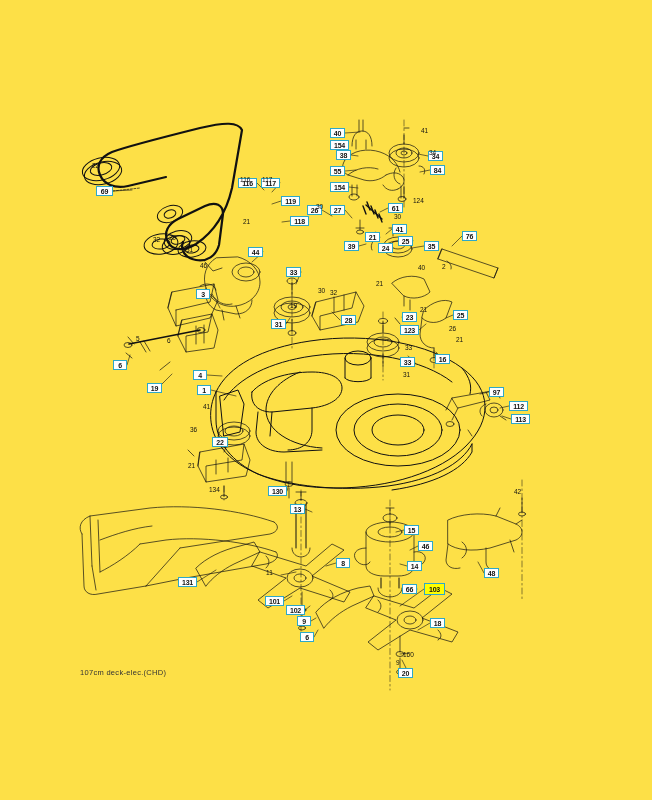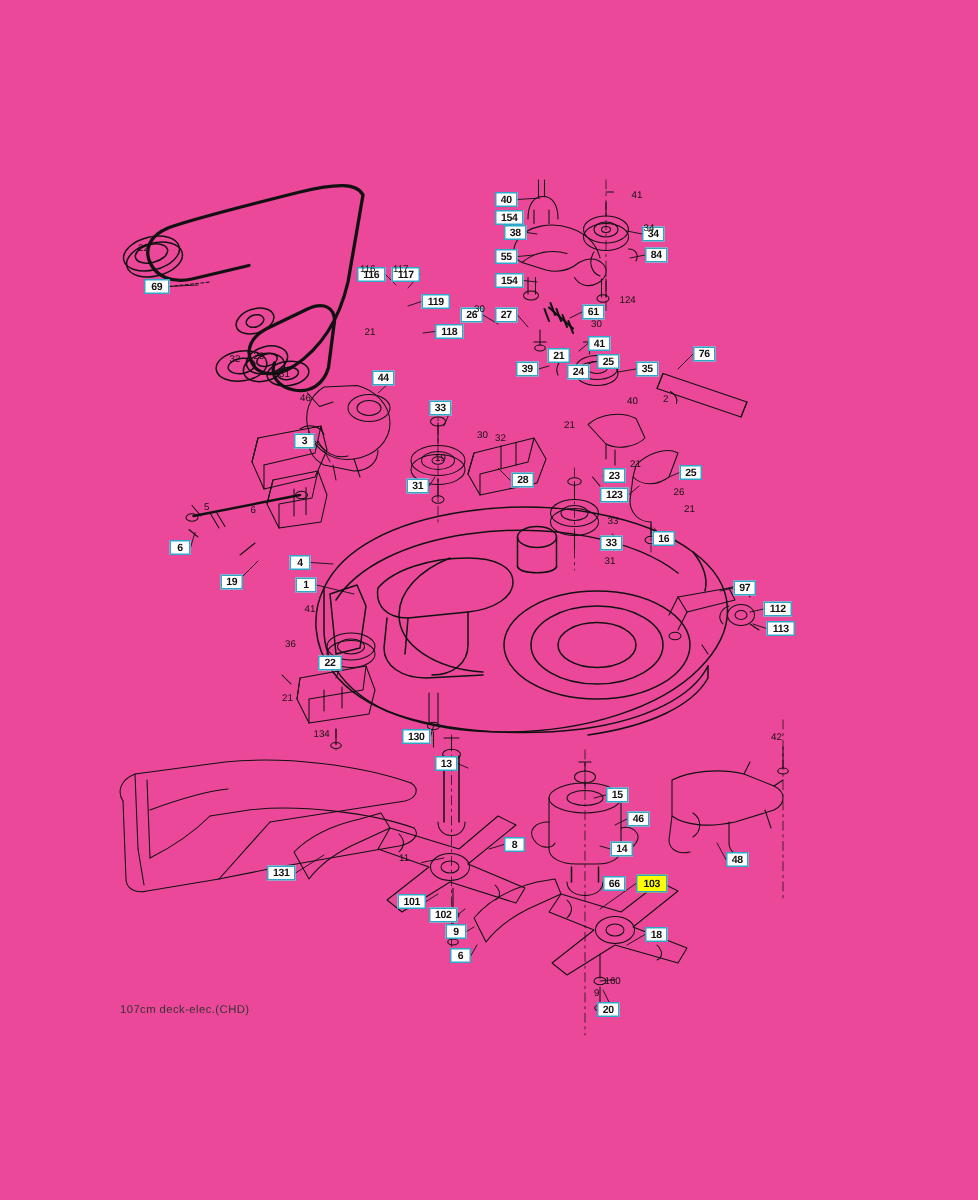--- a/index.html
+++ b/index.html
@@ -1,17 +1,17 @@
 <!DOCTYPE html>
 <html><head>
 <meta charset="utf-8">
 <style>
   html,body{margin:0;padding:0;background:#ffffff;}
   body{width:652px;height:800px;font-family:"Liberation Sans",sans-serif;overflow:hidden;}
-  #stage{position:relative;width:652px;height:800px;background:#ec4899;}
+  #stage{position:relative;width:652px;height:800px;background:#fde047;}
   svg.art{position:absolute;left:0;top:0;width:652px;height:800px;}
   .callout{position:absolute;box-sizing:border-box;border:1.5px solid #2ea8c8;background:#ffffff;
            color:#111;font-size:7px;line-height:1;font-weight:bold;font-family:"Liberation Sans",sans-serif;
            display:flex;align-items:center;justify-content:center;letter-spacing:-0.2px;
            padding:0 1px;white-space:nowrap;}
   .callout.hl{background:#ffff00;border-color:#2ea8c8;}
   .plain{position:absolute;color:#111;font-size:6.5px;font-family:"Liberation Sans",sans-serif;
          white-space:nowrap;line-height:1;}
   .caption{position:absolute;color:#333;font-size:7.5px;font-family:"Liberation Sans",sans-serif;
            letter-spacing:0.3px;white-space:nowrap;}

